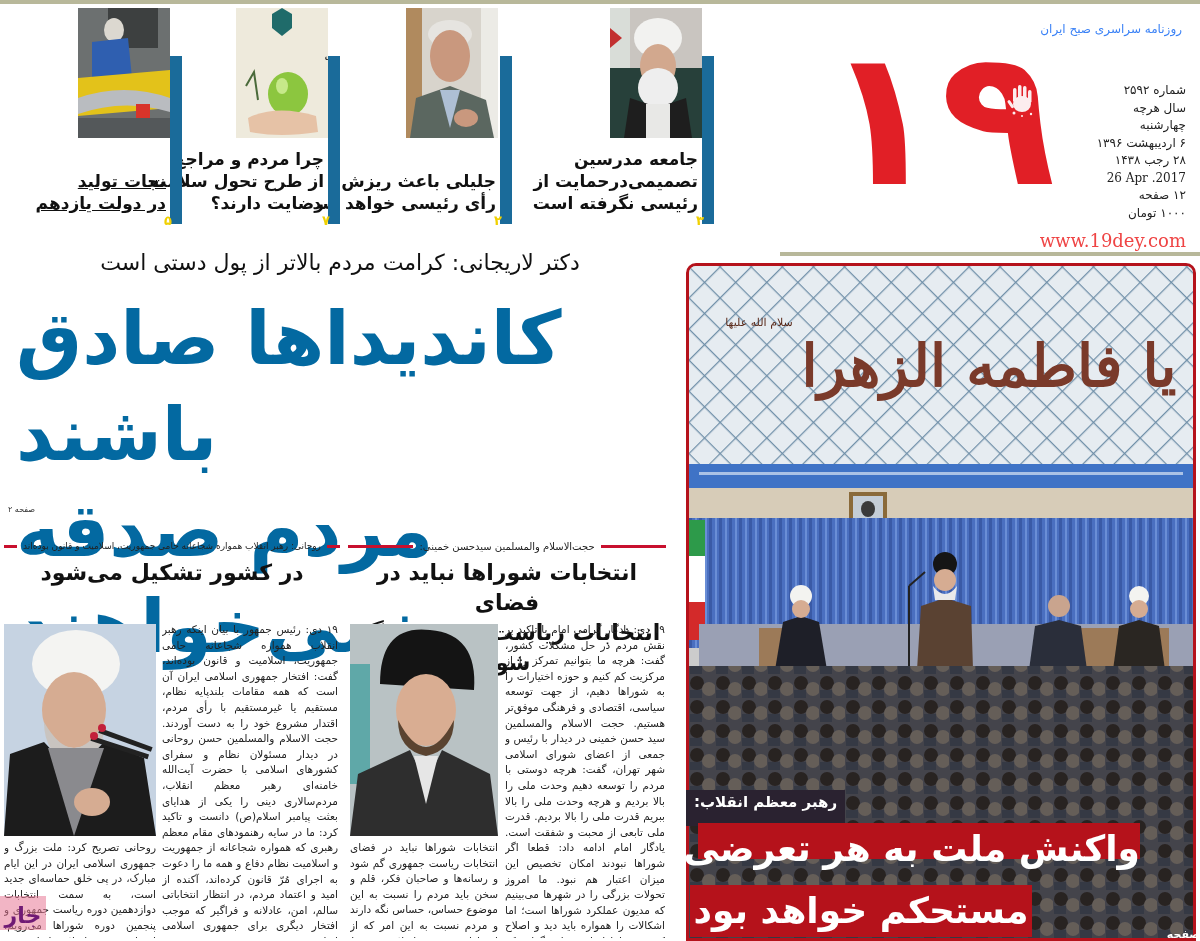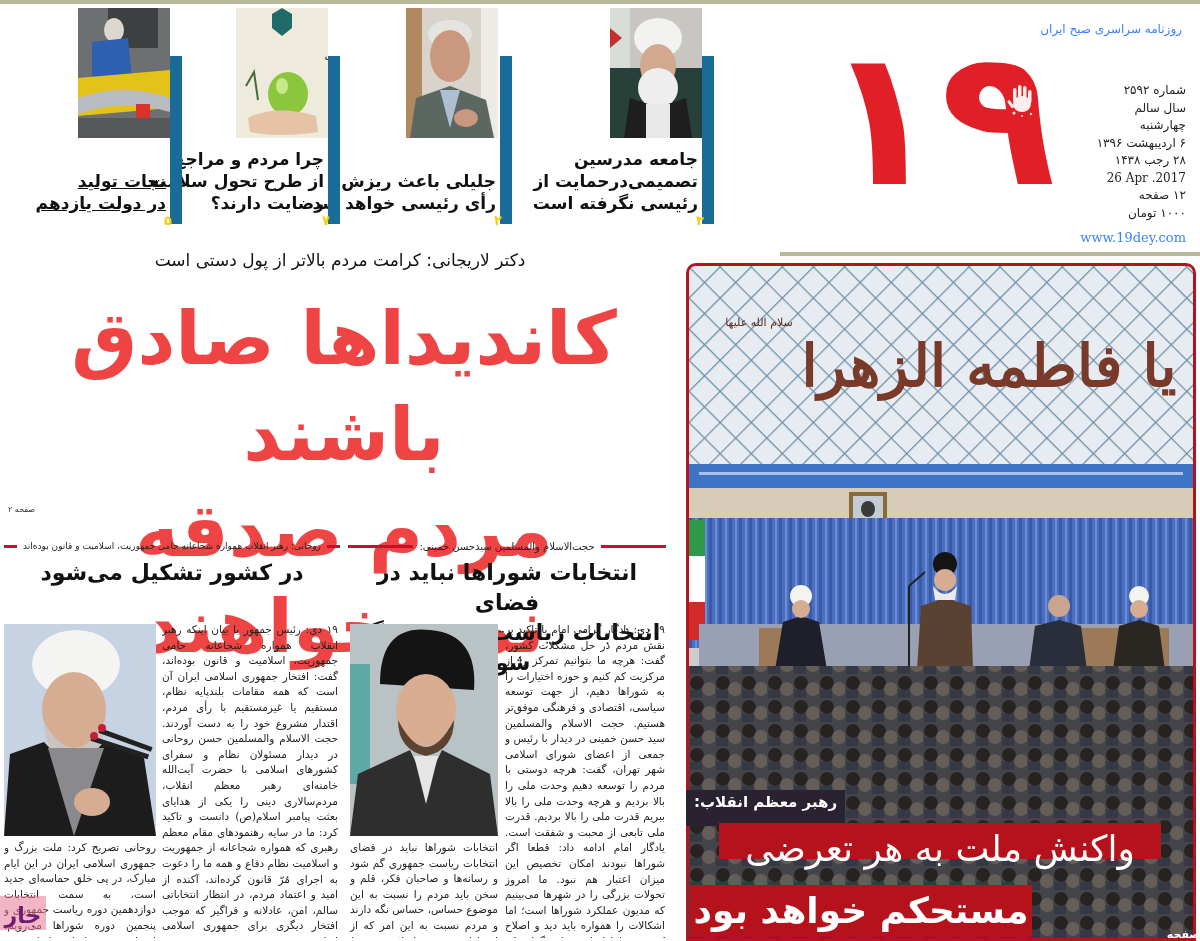--- a/index.html
+++ b/index.html
@@ -10,47 +10,47 @@
     .topline { left: 0; top: 0; width: 1200px; height: 4px; background: #b8b89a; }
 
     
     .masthead { left: 780px; top: 4px; width: 420px; height: 250px; }
     .tagline { position: absolute; right: 18px; top: 18px; font-size: 12px; color: #3b82f6; white-space: nowrap; }
     .logo { position: absolute; left: 10px; top: 10px; width: 300px; height: 210px; color: #e11f26;
             font-family: "DejaVu Sans", sans-serif; font-weight: bold; font-size: 190px; line-height: 210px; text-align: center; direction: rtl; letter-spacing: -8px; }
     .hand { position: absolute; left: 225px; top: 78px; width: 34px; height: 36px; }
     .issue-meta { position: absolute; right: 14px; top: 78px; width: 120px; text-align: right; font-size: 12px; line-height: 17.5px; color: #222; }
     .issue-meta div { white-space: nowrap; }
-    .website { position: absolute; right: 14px; top: 226px; font-family: "DejaVu Serif", serif; font-size: 13px; color: #3b82f6; direction: ltr; }
+    .website { position: absolute; right: 14px; top: 226px; font-family: "DejaVu Serif", serif; font-size: 18px; color: #ef4444; direction: ltr; }
     .mast-bottom { left: 780px; top: 252px; width: 420px; height: 4px; background: #b8b89a; }
 
     
     .teaser { position: absolute; top: 8px; height: 212px; }
     .teaser .photo { position: absolute; top: 0; right: 20px; width: 92px; height: 130px; overflow: hidden; }
     .teaser .bar { position: absolute; right: 8px; top: 48px; width: 12px; height: 168px; background: #1a6b9a; }
     .teaser .num { position: absolute; right: 8px; bottom: -4px; width: 12px; text-align: center; color: #f0d000; font-weight: bold; font-size: 13px; }
     .teaser .title { position: absolute; right: 24px; top: 140px; font-weight: bold; font-size: 17px; line-height: 22px; text-align: right; white-space: nowrap; color: #111; }
 
     
-    .kicker { left: 0; top: 250px; width: 680px; text-align: center; font-size: 17px; color: #111; }
-    .headline { left: 4px; top: 290px; width: 680px; text-align: center; font-weight: bold; font-size: 74px; line-height: 96px; color: #ef4444; letter-spacing: -1px; }
+    .kicker { left: 0; top: 250px; width: 680px; text-align: center; font-size: 22px; color: #111; }
+    .headline { left: 16px; top: 290px; width: 680px; text-align: left; font-weight: bold; font-size: 74px; line-height: 96px; color: #0369a1; letter-spacing: -1px; }
     .page-ref { left: 8px; top: 505px; font-size: 8px; color: #333; text-align: center; }
 
     
     .story-kicker { position: absolute; top: 538px; height: 16px; font-size: 10px; color: #222; display: flex; align-items: center; gap: 6px; white-space: nowrap; }
     .red-rule { height: 3px; background: #c8102e; display: inline-block; }
     .story-title { position: absolute; top: 558px; text-align: center; font-weight: bold; font-size: 22px; line-height: 30px; color: #111; }
     .body-col { position: absolute; font-size: 10.5px; line-height: 15.6px; text-align: justify; color: #222; overflow: hidden; }
     .body-col b { font-weight: normal; }
     .story-photo { position: absolute; overflow: hidden; }
 
     
     .feature { left: 686px; top: 263px; width: 510px; height: 678px; border: 3px solid #b5121b; border-radius: 10px 10px 0 0; overflow: hidden; background: #ccc; }
     .feature-kicker { position: absolute; left: 686px; top: 790px; height: 36px; padding: 0 8px; background: #2a2230; color: #fff; font-weight: bold; font-size: 15px; line-height: 24px; white-space: nowrap; }
-    .feature-title-1 { position: absolute; left: 719px; top: 823px; width: 442px; height: 36px; background: #b5121b; color: #fff; font-weight: normal; font-size: 36px; line-height: 52px; text-align: center; white-space: nowrap; }
+    .feature-title-1 { position: absolute; left: 698px; top: 823px; width: 442px; height: 36px; background: #b5121b; color: #fff; font-weight: bold; font-size: 36px; line-height: 52px; text-align: center; white-space: nowrap; }
     .feature-title-2 { position: absolute; left: 690px; top: 885px; width: 342px; height: 52px; background: #b5121b; color: #fff; font-weight: bold; font-size: 36px; line-height: 52px; text-align: center; white-space: nowrap; }
     .feature-page { position: absolute; left: 1160px; top: 928px; font-size: 11px; color: #fff; font-weight: bold; }
 
     .watermark { position: absolute; left: 0; top: 896px; width: 46px; height: 34px; background: rgba(232,120,150,0.55); color: #701a75; font-weight: bold; font-size: 22px; text-align: center; line-height: 40px; }
   </style>
 </head>
 <body>
 
 <div class="abs topline"></div>
 
@@ -65,21 +65,21 @@
       <rect x="18" y="4" width="3.5" height="15" rx="1.7"></rect>
       <rect x="23" y="8" width="3.5" height="13" rx="1.7"></rect>
       <rect x="4" y="18" width="3" height="9" rx="1.5" transform="rotate(-35 5 22)"></rect>
       <circle cx="9" cy="31" r="1.5"></circle>
         <circle cx="26" cy="32" r="1.2"></circle>
         <circle cx="17" cy="34" r="1"></circle>
     </g>
   </svg>
   <div class="issue-meta">
     <div>شماره ۲۵۹۲</div>
-    <div>سال سالم</div>
+    <div>سال هرچه</div>
     <div>چهارشنبه</div>
     <div>۶ اردیبهشت ۱۳۹۶</div>
     <div>۲۸ رجب ۱۴۳۸</div>
     <div style="font-family:'DejaVu Serif',serif;direction:ltr;text-align:right;">26 Apr .2017</div>
     <div>۱۲ صفحه</div>
     <div>۱۰۰۰ تومان</div>
   </div>
   <div class="website">www.19dey.com</div>
 </div>
 <div class="abs mast-bottom"></div>

